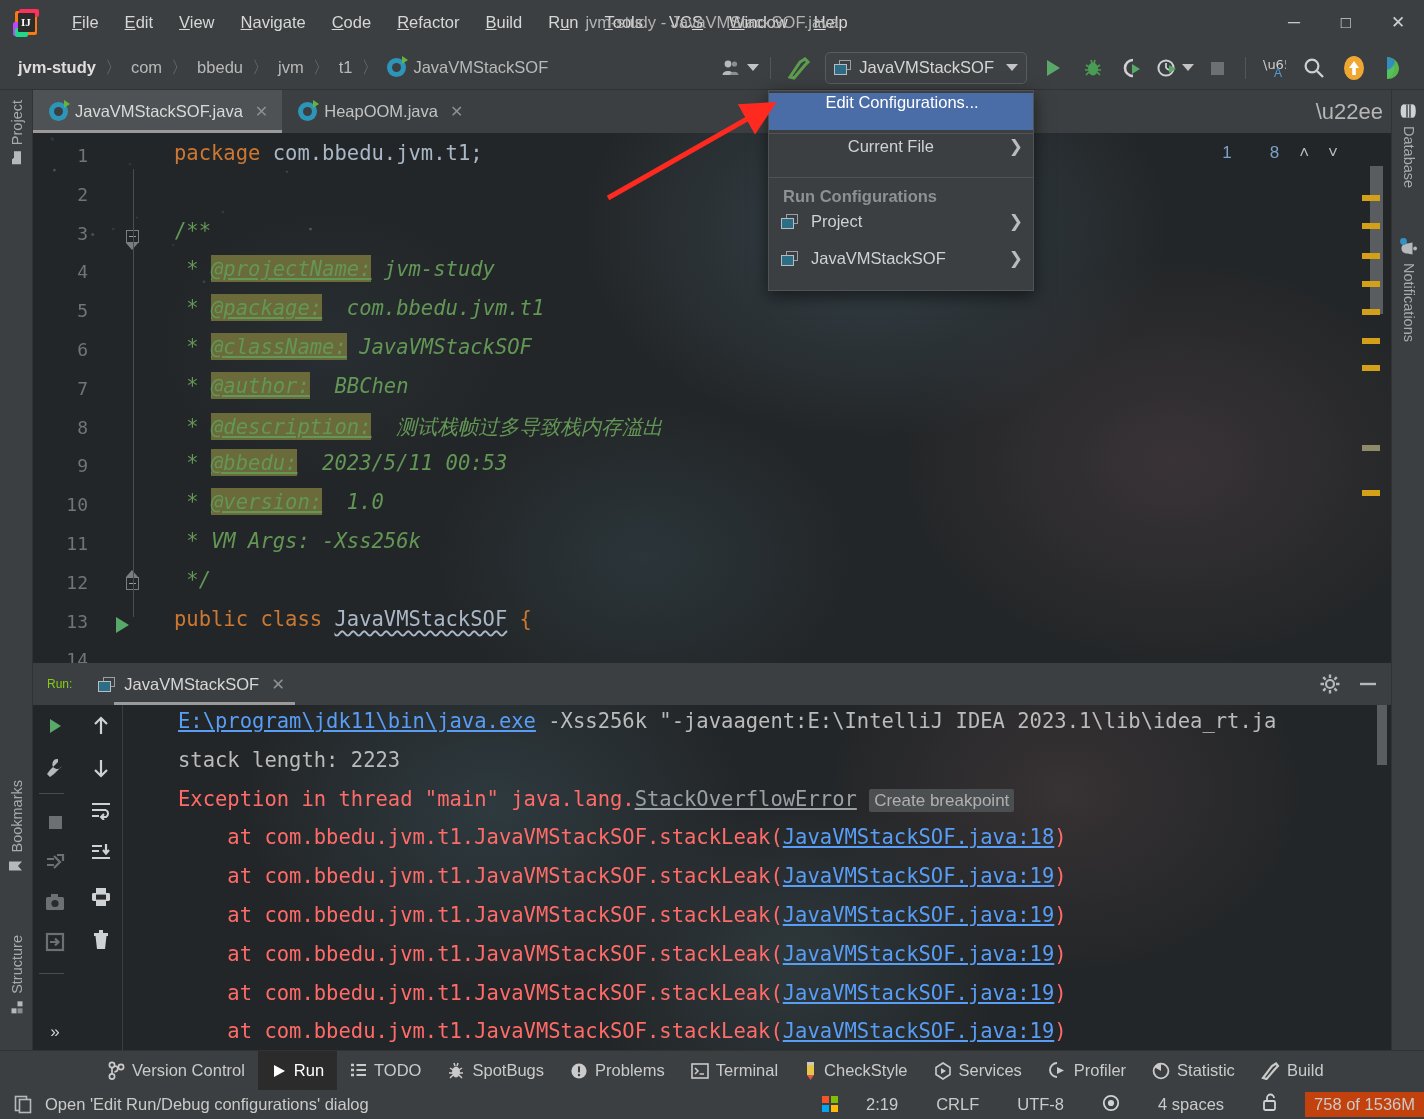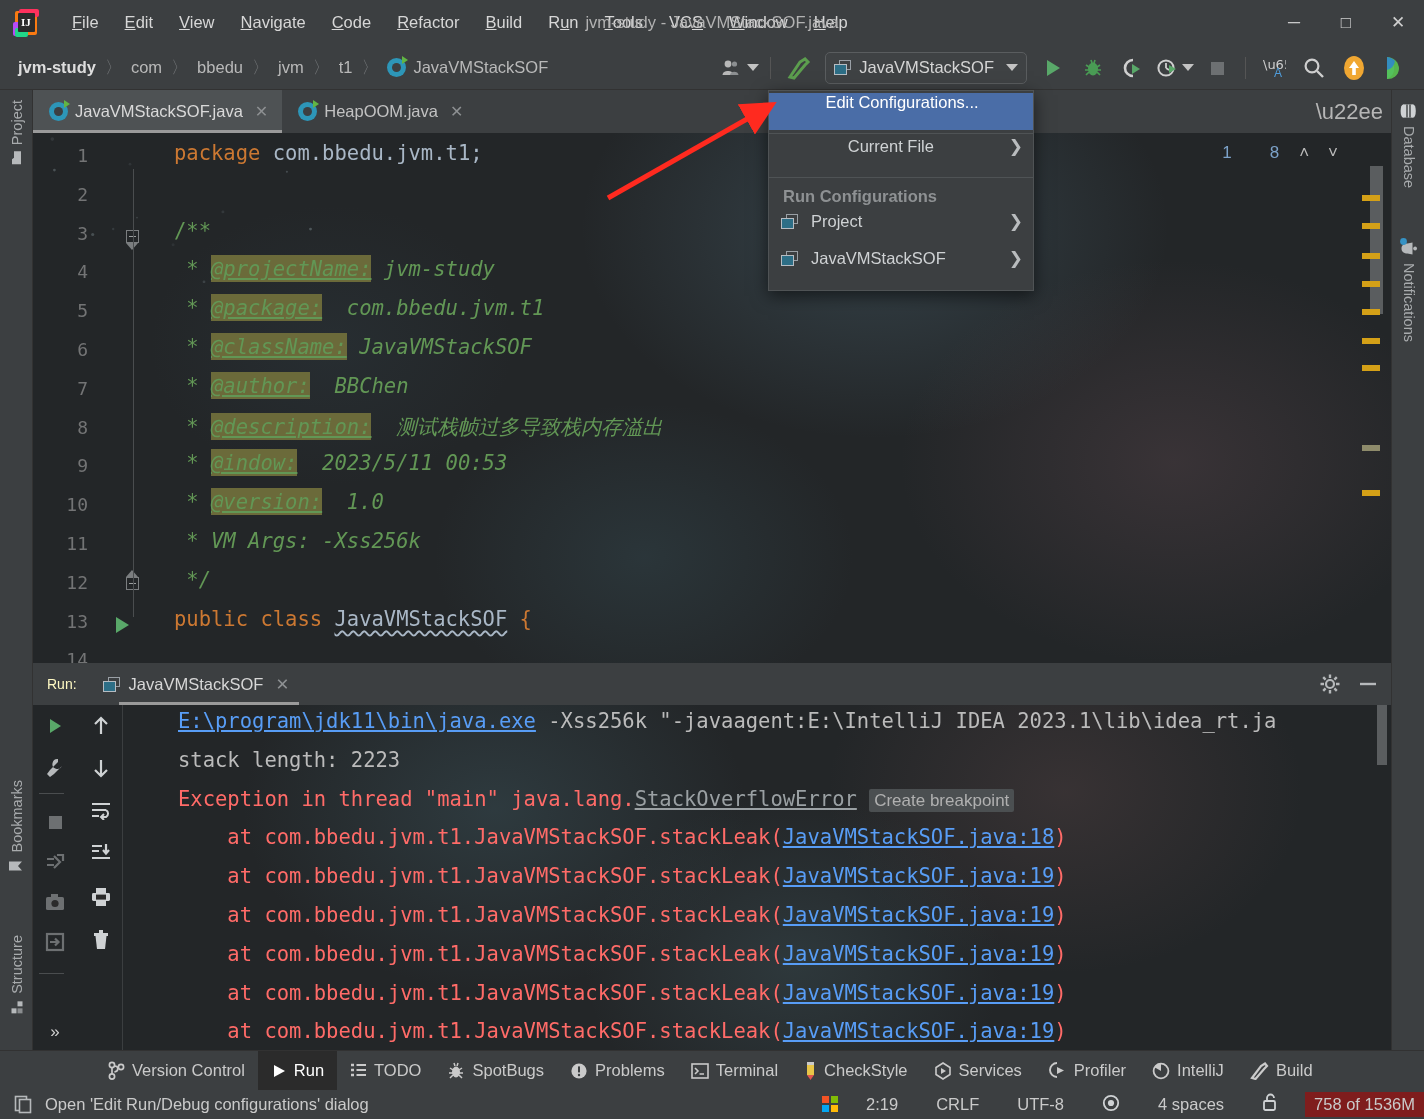--- a/index.html
+++ b/index.html
@@ -258,21 +258,21 @@
 
   
   #runwin {
     position: absolute; left: 33px; top: 663px; width: 1358px; height: 387px;
     background: #2b2b2b;
   }
   #runhead {
     position: absolute; left: 0; top: 0; width: 100%; height: 42px;
     background: #3c3f41; display: flex; align-items: center;
   }
-  #runhead .lbl { color: #fef9c3; font-size: 14px; padding: 0 14px 0 14px; }
+  #runhead .lbl { color: #84cc16; font-size: 12px; padding: 0 14px 0 14px; }
   #runtab {
     display: flex; align-items: center; padding: 0 10px 0 12px;
     height: 42px; position: relative; color: #d7d7d7; font-size: 16.5px;
   }
   #runtab::after {
     content: ""; position: absolute; left: 28px; right: 0; bottom: 0;
     height: 3px; background: #9a9a9a;
   }
   #runhead-right {
     position: absolute; right: 12px; top: 0; height: 42px;
@@ -339,21 +339,21 @@
     position: absolute; left: 0; top: 1090px; width: 1424px; height: 29px;
     background: #3c3f41; display: flex; align-items: center;
     color: #cacaca; font-size: 16.5px;
   }
   #sb-msg { display: flex; align-items: center; gap: 12px; padding-left: 14px; }
   #sb-right {
     position: absolute; right: 0; top: 0; height: 29px;
     display: flex; align-items: center; gap: 16px;
   }
   .sb-cell { padding: 0 11px; white-space: nowrap; }
-  .sb-mem { background: #7f1d1d; padding: 3px 9px; }
+  .sb-mem { background: #c2410c; padding: 3px 9px; }
   #winlogo { width: 17px; height: 17px; position: relative; }
   #winlogo i { position: absolute; width: 7px; height: 7px; }
 </style>
 </head>
 <body>
 
 <div id="app">
 
   <div id="titlebar">
     <div id="logo">
@@ -762,21 +762,21 @@
     <div id="fold-line"></div>
     <div id="code">
         <div class="cline" style="top: 8px;"><span class="kw">package </span><span class="plain">com.bbedu.jvm.t1;</span></div>
         <div class="cline" style="top: 46.8px;"></div>
         <div class="cline" style="top: 85.6px;"><span class="cmt-nb">/**</span></div>
         <div class="cline" style="top: 124.4px;"><span class="cmt"> * </span><span class="tag">@projectName:</span><span class="tagval"> jvm-study</span></div>
         <div class="cline" style="top: 163.2px;"><span class="cmt"> * </span><span class="tag">@package:</span><span class="tagval">  com.bbedu.jvm.t1</span></div>
         <div class="cline" style="top: 202px;"><span class="cmt"> * </span><span class="tag">@className:</span><span class="tagval"> JavaVMStackSOF</span></div>
         <div class="cline" style="top: 240.8px;"><span class="cmt"> * </span><span class="tag">@author:</span><span class="tagval">  BBChen</span></div>
         <div class="cline" style="top: 279.6px;"><span class="cmt"> * </span><span class="tag">@description:</span><span class="tagval">  测试栈帧过多导致栈内存溢出</span></div>
-        <div class="cline" style="top: 318.4px;"><span class="cmt"> * </span><span class="tag">@indow:</span><span class="tagval">  2023/5/11 00:53</span></div>
+        <div class="cline" style="top: 318.4px;"><span class="cmt"> * </span><span class="tag">@bbedu:</span><span class="tagval">  2023/5/11 00:53</span></div>
         <div class="cline" style="top: 357.2px;"><span class="cmt"> * </span><span class="tag">@version:</span><span class="tagval">  1.0</span></div>
         <div class="cline" style="top: 396px;"><span class="cmt"> * VM Args: -Xss256k</span></div>
         <div class="cline" style="top: 434.8px;"><span class="cmt"> */</span></div>
         <div class="cline" style="top: 473.6px;"><span class="kw">public class </span><span class="clsname">JavaVMStackSOF</span><span class="brace"> {</span></div>
         <div class="cline" style="top: 512.4px;"></div>
       </div>
 
     <div id="warnings">
       <svg class="wtri" width="21" height="19" viewBox="0 0 21 19">
         <path d="M10.5 1 L20 18 L1 18 Z" fill="#8e8b6b" stroke="#a6a386" stroke-width="1"></path>
@@ -1006,21 +1006,21 @@
           </span>
           <span>Profiler</span>
         </div>
         <div class="bb-item">
           <span style="display:flex;align-items:center;">
             <svg width="18" height="18" viewBox="0 0 18 18">
               <circle cx="9" cy="9" r="7.4" stroke="#cacaca" stroke-width="1.8" fill="none"></circle>
               <path d="M9 9 L9 1.6 A7.4 7.4 0 0 0 2.6 5.3 Z" fill="#cacaca"></path>
             </svg>
           </span>
-          <span>IntelliJ</span>
+          <span>Statistic</span>
         </div>
         <div class="bb-item">
           <span style="display:flex;align-items:center;">
             <svg width="19" height="19" viewBox="0 0 19 19">
               <path d="M2 17 L11 5 L15 2.5 L17 5 L14.5 7.5 L5.5 18 Z" stroke="#cacaca" stroke-width="2.2" fill="none"></path>
             </svg>
           </span>
           <span>Build</span>
         </div>
       </div>

